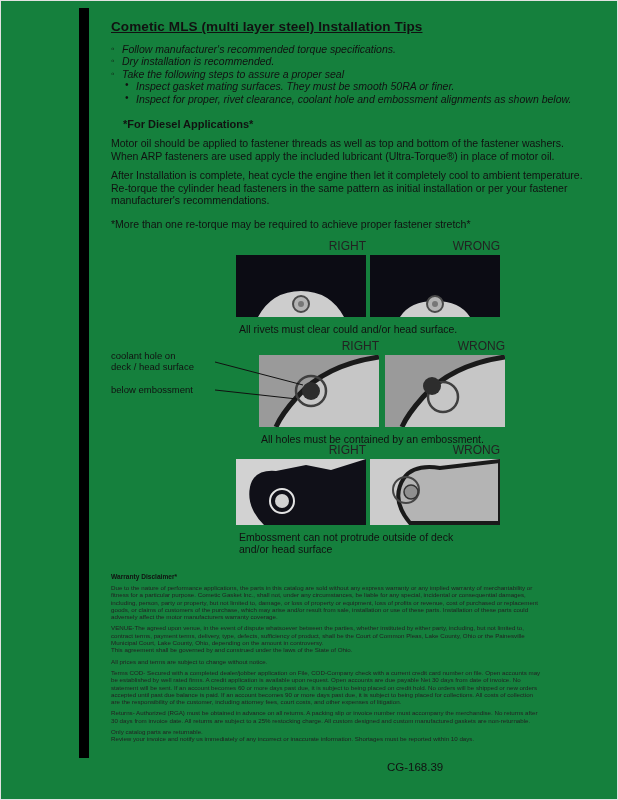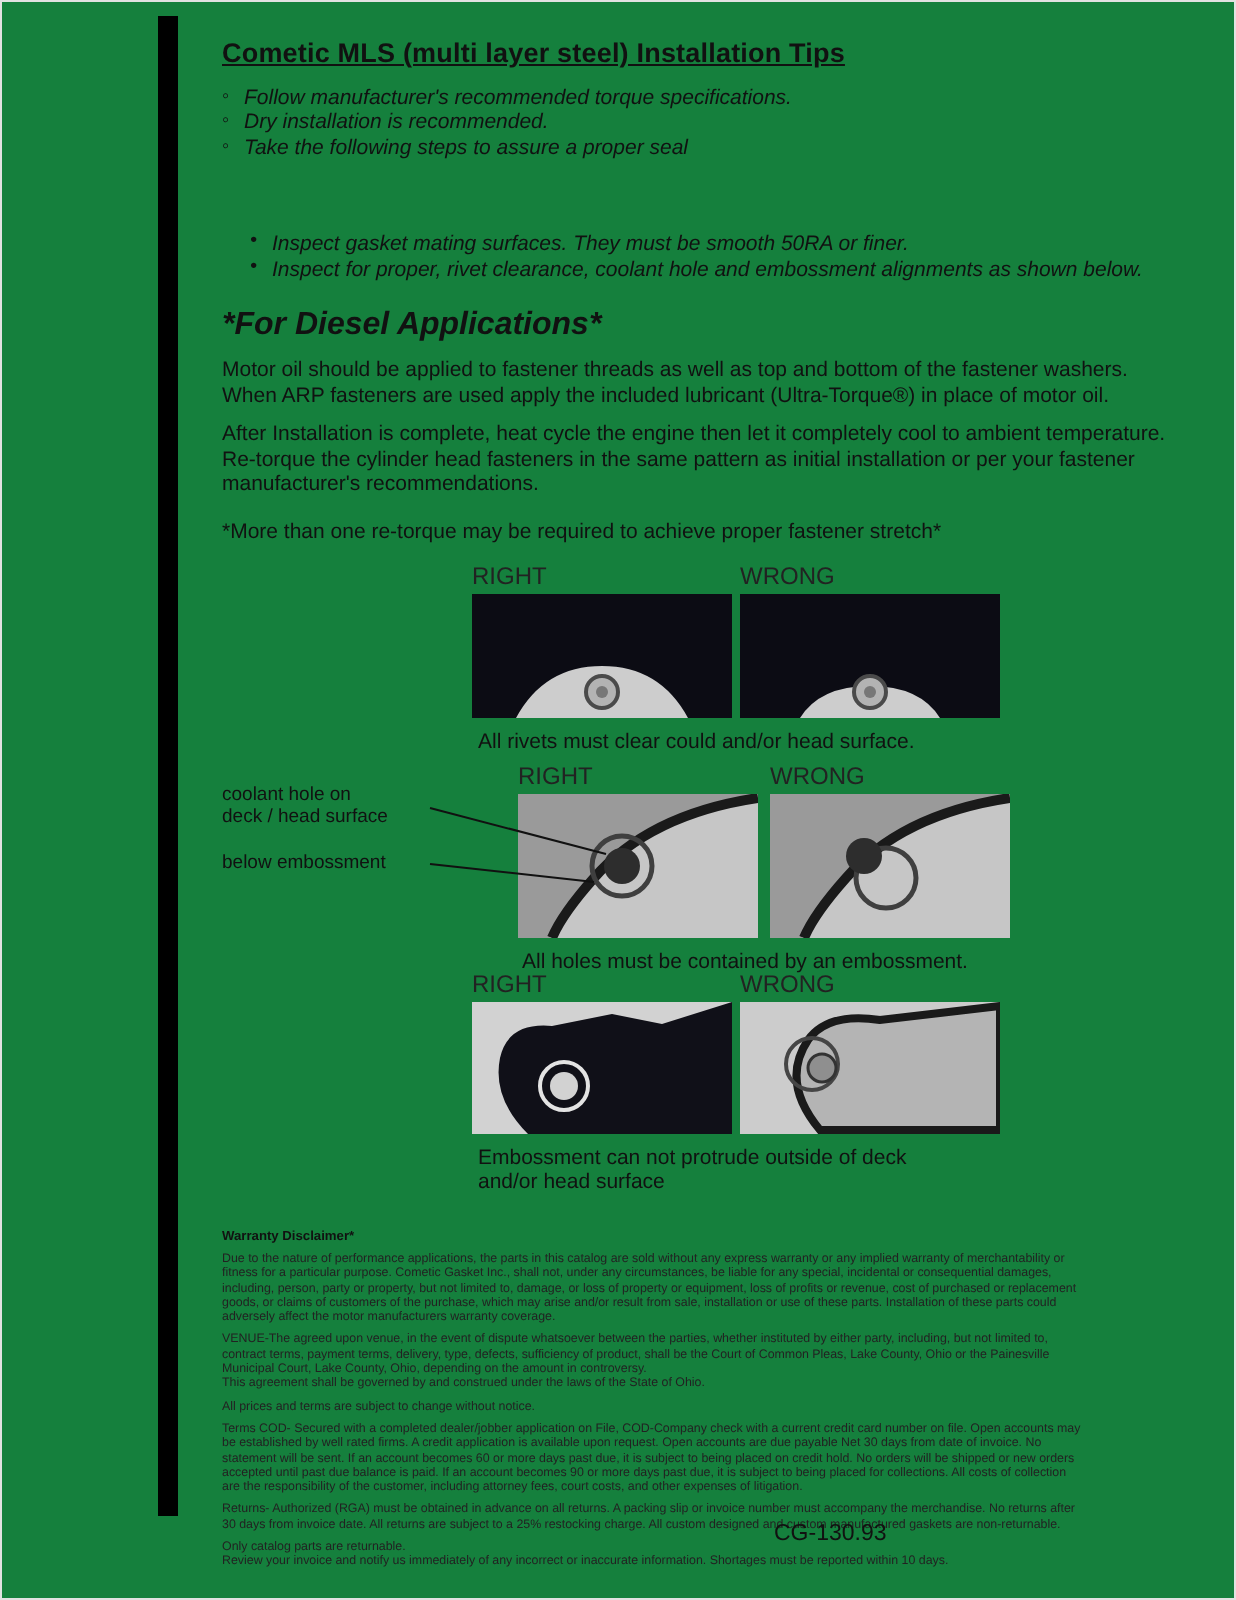--- a/index.html
+++ b/index.html
@@ -11,30 +11,30 @@
   .spine-bar { position:absolute; left:78px; top:7px; width:10px; height:750px; background:#000; }
   .content { position:absolute; left:110px; top:18px; width:473px; }
 
   .doc-title {
     font-size:13.5px; font-weight:bold; text-decoration:underline;
     margin:0 0 9px 0; letter-spacing:0.1px;
   }
   .tips { font-size:10.5px; line-height:12.4px;font-style:italic; }
   .bullet { padding-left:11px; position:relative; }
   .bullet::before { content:"\25E6"; position:absolute; left:0; top:0; font-size:10px; }
-  .sub-bullets { margin-left:14px;margin-top:36px; }
+  .sub-bullets { margin-left:14px; }
   .sub-bullet { padding-left:11px; position:relative; }
   .sub-bullet::before { content:"\2022"; position:absolute; left:0; top:-1px; font-size:10px; }
 
-  .diesel-heading { font-size:16px; font-weight:bold; margin:13px 0 0 0;font-style:italic; }
+  .diesel-heading { font-size:11px; font-weight:bold; margin:13px 0 0 12px; }
   .para { font-size:10.5px; line-height:12.6px; margin:7px 0 0 0; }
   .note { font-size:10.5px; margin:11px 0 0 0; }
 
   .figures { position:relative; width:473px; height:322px; margin-top:9px; }
-  .fig-label { position:absolute; font-size:12px; text-align:left; color:#222; }
+  .fig-label { position:absolute; font-size:12px; text-align:right; color:#222; }
   .fig-img { position:absolute; line-height:0; }
   .fig-img svg { display:block; }
   .fig-caption { position:absolute; font-size:10.5px; line-height:12px; color:#111; }
   .callout { position:absolute; font-size:9.5px; line-height:10.5px; width:101px; left:0; }
   .leader-overlay { position:absolute; left:0; top:0; width:473px; height:322px; pointer-events:none; }
   .preline { white-space:pre-line; }
 
   .legal { margin-top:12px; width:432px; }
   .legal-heading { font-size:6.6px; font-weight:bold; margin:0 0 4px 0; }
   .legal p { font-size:6.2px; line-height:7.3px; margin:0 0 4px 0; color:#222; }
@@ -152,14 +152,14 @@
 This agreement shall be governed by and construed under the laws of the State of Ohio.</p>
       <p class="preline">All prices and terms are subject to change without notice.</p>
       <p class="preline">Terms COD- Secured with a completed dealer/jobber application on File, COD-Company check with a current credit card number on file.  Open accounts may be established by well rated firms.  A credit application is available upon request.  Open accounts are due payable Net 30 days from date of invoice.  No statement will be sent.  If an account becomes 60 or more days past due, it is subject to being placed on credit hold.  No orders will be shipped or new orders accepted until past due balance is paid.  If an account becomes 90 or more days past due, it is subject to being placed for collections.  All costs of collection are the responsibility of the customer, including attorney fees, court costs, and other expenses of litigation.</p>
       <p class="preline">Returns- Authorized (RGA) must be obtained in advance on all returns.  A packing slip or invoice number must accompany the merchandise.  No returns after 30 days from invoice date.  All returns are subject to a 25% restocking charge.  All custom designed and custom manufactured gaskets are non-returnable.</p>
       <p class="preline">Only catalog parts are returnable.
 Review your invoice and notify us immediately of any incorrect or inaccurate information.  Shortages must be reported within 10 days.</p>
     </div>
 
   </div>
 
-  <div class="footer-code">CG-130.93</div>
+  <div class="footer-code">CG-168.39</div>
 </div>
 
 </body></html>

